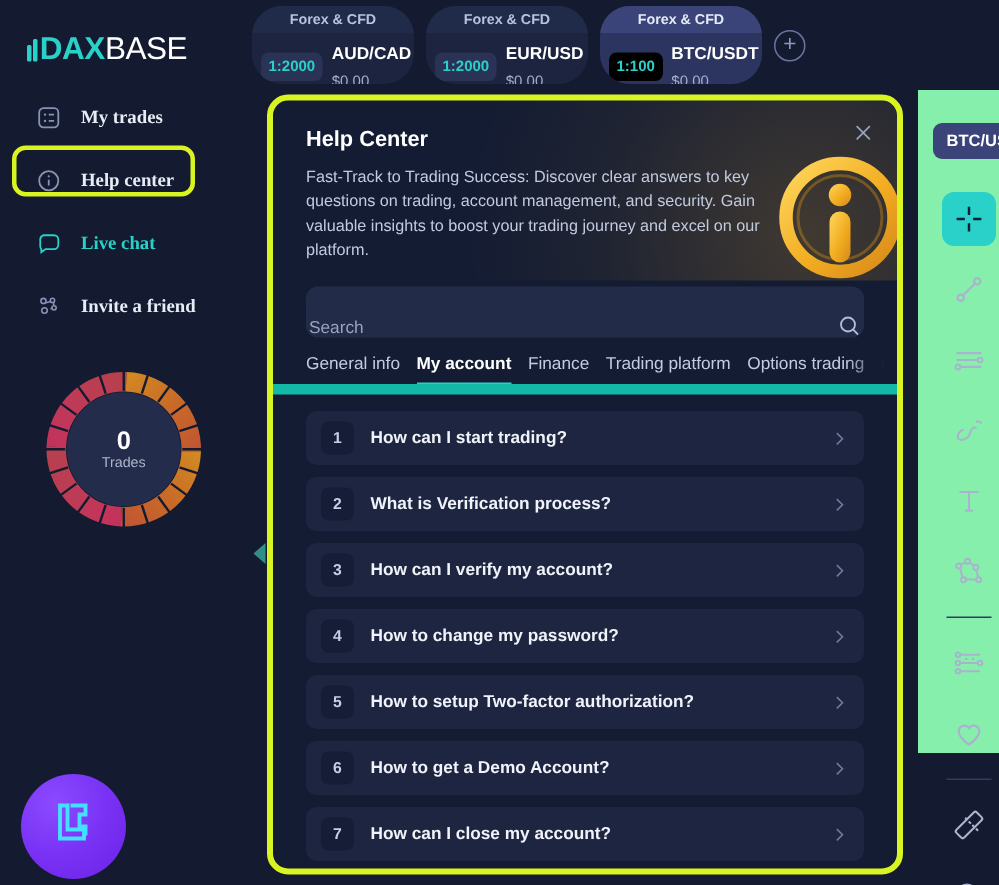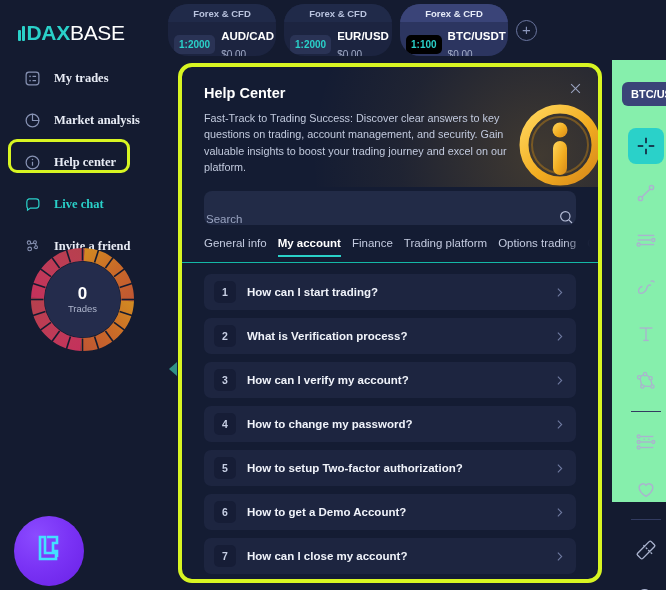--- a/index.html
+++ b/index.html
@@ -294,21 +294,21 @@
   .search-ic { color: #b6bed8; display: flex; align-items: center; }
 
   .tabs-row {
     position: relative;
     margin: 12px 0 0 0;
     padding: 0 0 0 22px;
     height: 26px;
     display: flex;
     align-items: flex-start;
     gap: 11px;
-    border-bottom: 1px solid #14b8a6;
+    border-bottom: 7px solid #14b8a6;
     overflow: hidden;
     white-space: nowrap;
   }
   .ftab {
     font-size: 11.5px;
     color: #c4cbe0;
     padding-bottom: 7px;
     cursor: pointer;
     position: relative;
     flex: 0 0 auto;
@@ -389,29 +389,20 @@
             <rect x="3" y="3" width="18" height="18" rx="4"></rect>
             <circle cx="8.5" cy="9" r="1.1" fill="currentColor" stroke="none"></circle>
             <circle cx="8.5" cy="15" r="1.1" fill="currentColor" stroke="none"></circle>
             <line x1="12" y1="9" x2="17" y2="9"></line>
             <line x1="12" y1="15" x2="17" y2="15"></line>
           </svg>
         </span>
         <span class="lbl">My trades</span>
       </div>
 
-      <div class="nav-item">
-        <span class="ic">
-          <svg width="17" height="17" viewBox="0 0 24 24" fill="none" stroke="currentColor" stroke-width="1.7">
-            <path d="M12 3a9 9 0 1 0 9 9"></path>
-            <path d="M12 3v9h9a9 9 0 0 0-9-9z"></path>
-          </svg>
-        </span>
-        <span class="lbl">Market analysis</span>
-      </div>
 
       <div class="nav-item">
         <div class="nav-highlight"></div>
         <span class="ic">
           <svg width="17" height="17" viewBox="0 0 24 24" fill="none" stroke="currentColor" stroke-width="1.7">
             <circle cx="12" cy="12" r="9"></circle>
             <line x1="12" y1="11" x2="12" y2="16.5"></line>
             <circle cx="12" cy="7.8" r="1.05" fill="currentColor" stroke="none"></circle>
           </svg>
         </span>

